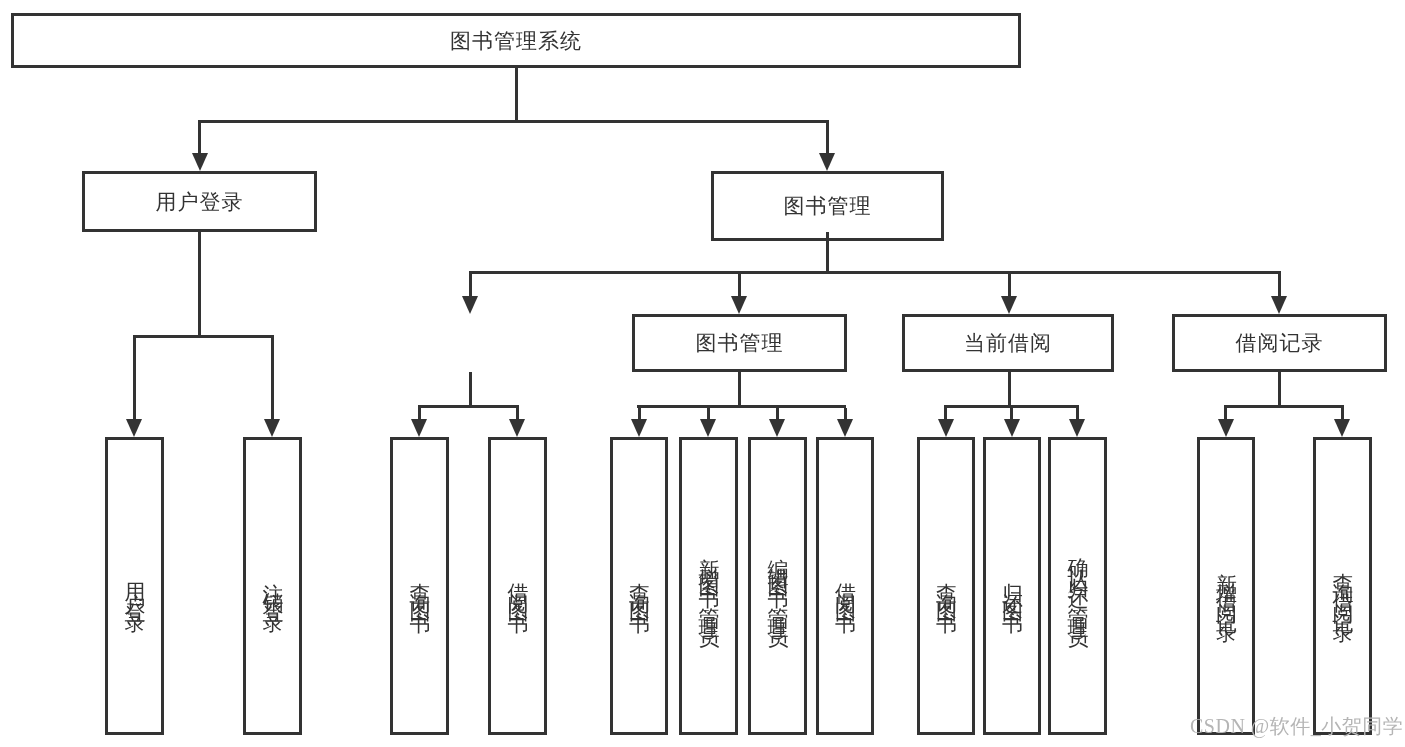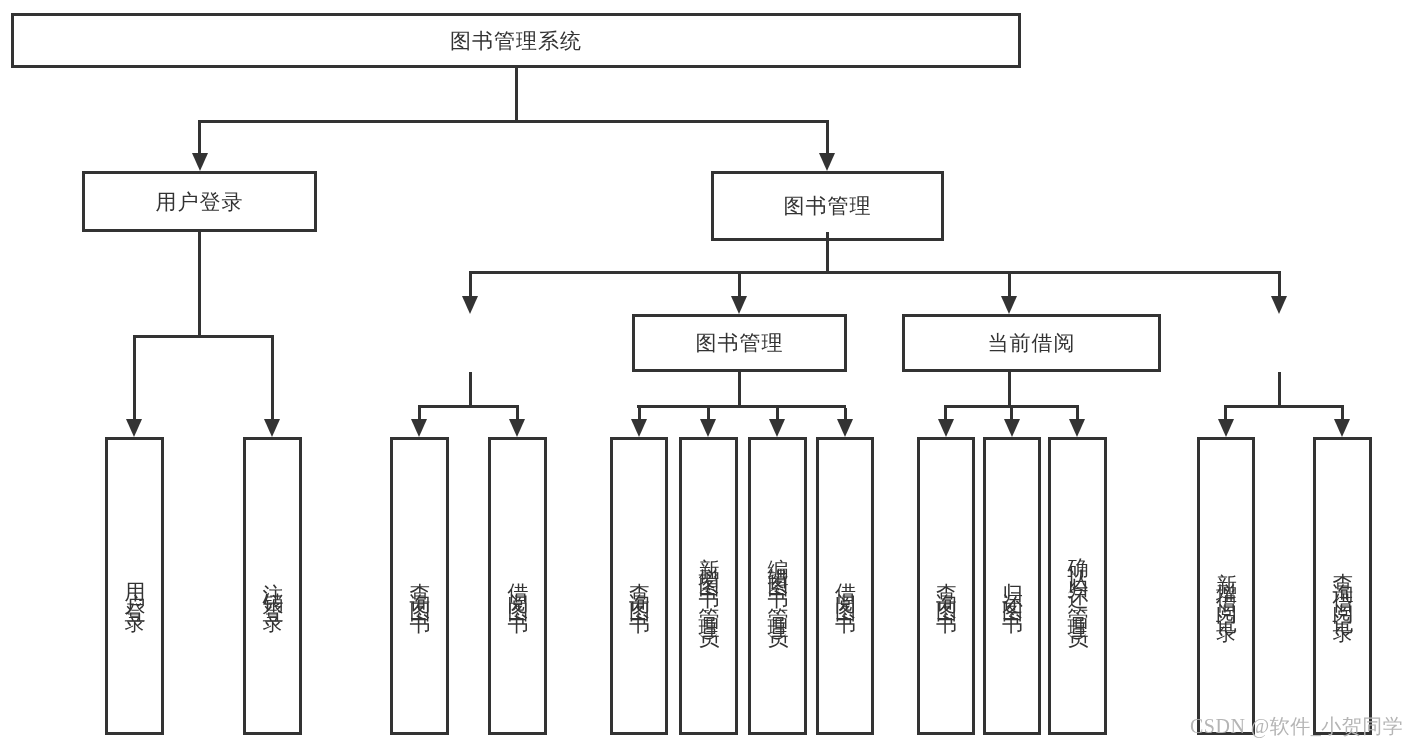--- a/index.html
+++ b/index.html
@@ -66,22 +66,25 @@
   <div class="vline" style="left:738px;top:274px;height:22px"></div>
   <div class="arrow" style="left:731px;top:296px"></div>
   <div class="vline" style="left:1008px;top:274px;height:22px"></div>
   <div class="arrow" style="left:1001px;top:296px"></div>
   <div class="vline" style="left:1278px;top:274px;height:22px"></div>
   <div class="arrow" style="left:1271px;top:296px"></div>
 
   <div class="box hbox" style="left:632px;top:314px;width:215px;height:58px">
     <span class="htext">图书管理</span>
   </div>
-  <div class="box hbox" style="left:902px;top:314px;width:259px;height:58px">
+  <div class="box hbox" style="left:902px;top:314px;width:212px;height:58px">
     <span class="htext">当前借阅</span>
+  </div>
+  <div class="box hbox" style="left:1172px;top:314px;width:215px;height:58px">
+    <span class="htext">借阅记录</span>
   </div>
 
   <div class="vline" style="left:469px;top:372px;height:36px"></div>
   <div class="hline" style="left:418px;top:405px;width:101px"></div>
   <div class="vline" style="left:418px;top:408px;height:11px"></div>
   <div class="arrow" style="left:411px;top:419px"></div>
   <div class="vline" style="left:516px;top:408px;height:11px"></div>
   <div class="arrow" style="left:509px;top:419px"></div>
 
   <div class="vline" style="left:738px;top:372px;height:36px"></div>

